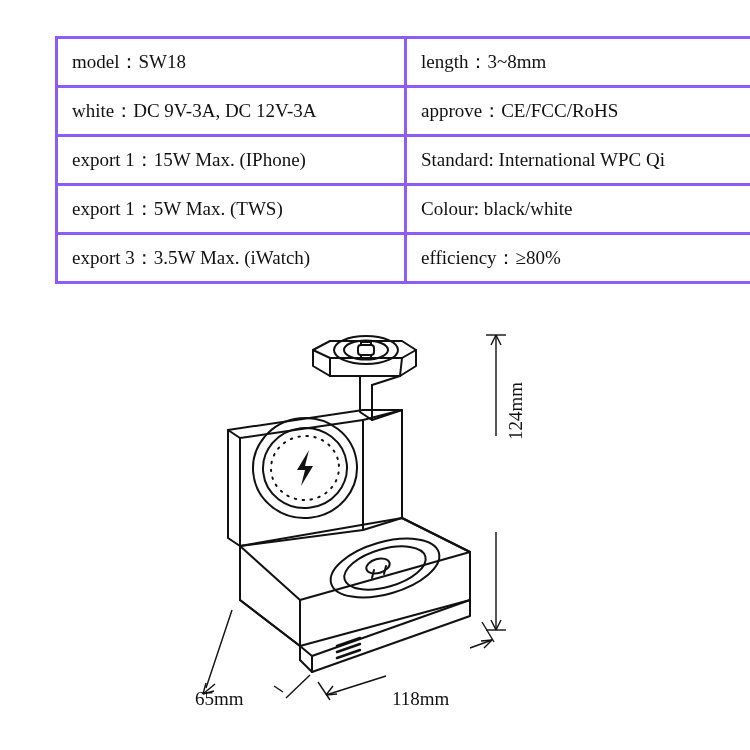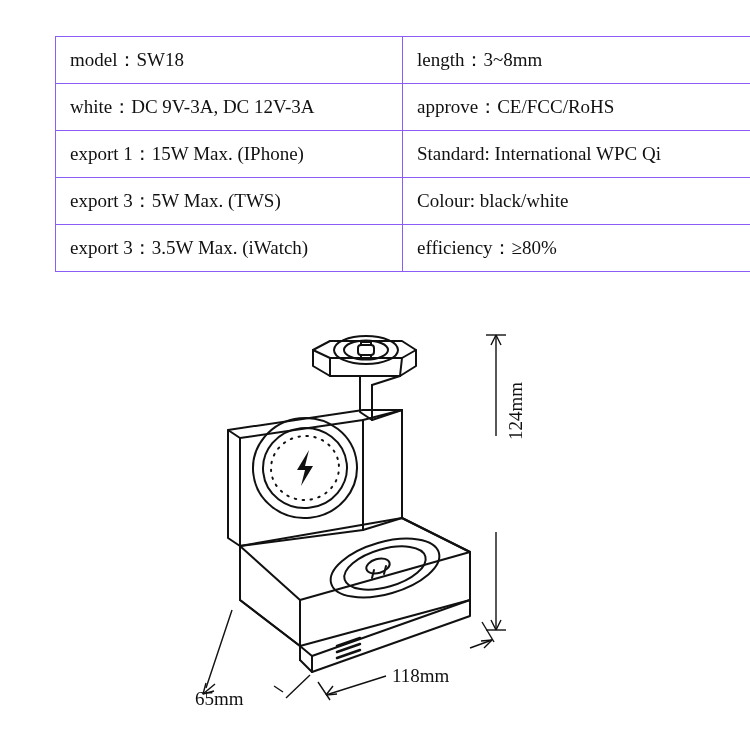--- a/index.html
+++ b/index.html
@@ -19,21 +19,21 @@
   
   .spec-table {
     position: absolute;
     left: 55px;
     top: 36px;
     width: 640px;
     border-collapse: collapse;
     table-layout: fixed;
   }
   .spec-table td {
-    border: 1px solid #8b5cf6;
+    border: 3px solid #8b5cf6;
     height: 46px;
     padding: 0 14px;
     font-size: 19px;
     font-family: "Liberation Serif", serif;
     color: #111111;
     white-space: nowrap;
     overflow: hidden;
   }
   .spec-table td.col-left { width: 318px; }
   .spec-table td.col-right { width: 322px; }
@@ -61,21 +61,21 @@
     top: 140px;
     transform: rotate(-90deg);
     transform-origin: left top;
   }
   #label-depth {
     left: 195px;
     top: 388px;
   }
   #label-width {
     left: 392px;
-    top: 365px;
+    top: 388px;
     font-family: Liberation Serif, serif;
   }
 </style>
 </head>
 <body>
 
 <table class="spec-table">
   <tbody>
     <tr>
       <td class="col-left">model：SW18</td>
@@ -83,21 +83,21 @@
     </tr>
     <tr>
       <td class="col-left">white：DC 9V-3A, DC 12V-3A</td>
       <td class="col-right">approve：CE/FCC/RoHS</td>
     </tr>
     <tr>
       <td class="col-left">export 1：15W Max. (IPhone)</td>
       <td class="col-right">Standard: International WPC Qi</td>
     </tr>
     <tr>
-      <td class="col-left">export 3：5W Max. (TWS)</td>
+      <td class="col-left">export 1：5W Max. (TWS)</td>
       <td class="col-right">Colour: black/white</td>
     </tr>
     <tr>
       <td class="col-left">export 3：3.5W Max. (iWatch)</td>
       <td class="col-right">efficiency：≥80%</td>
     </tr>
   </tbody>
 </table>
 
 <div class="diagram">

